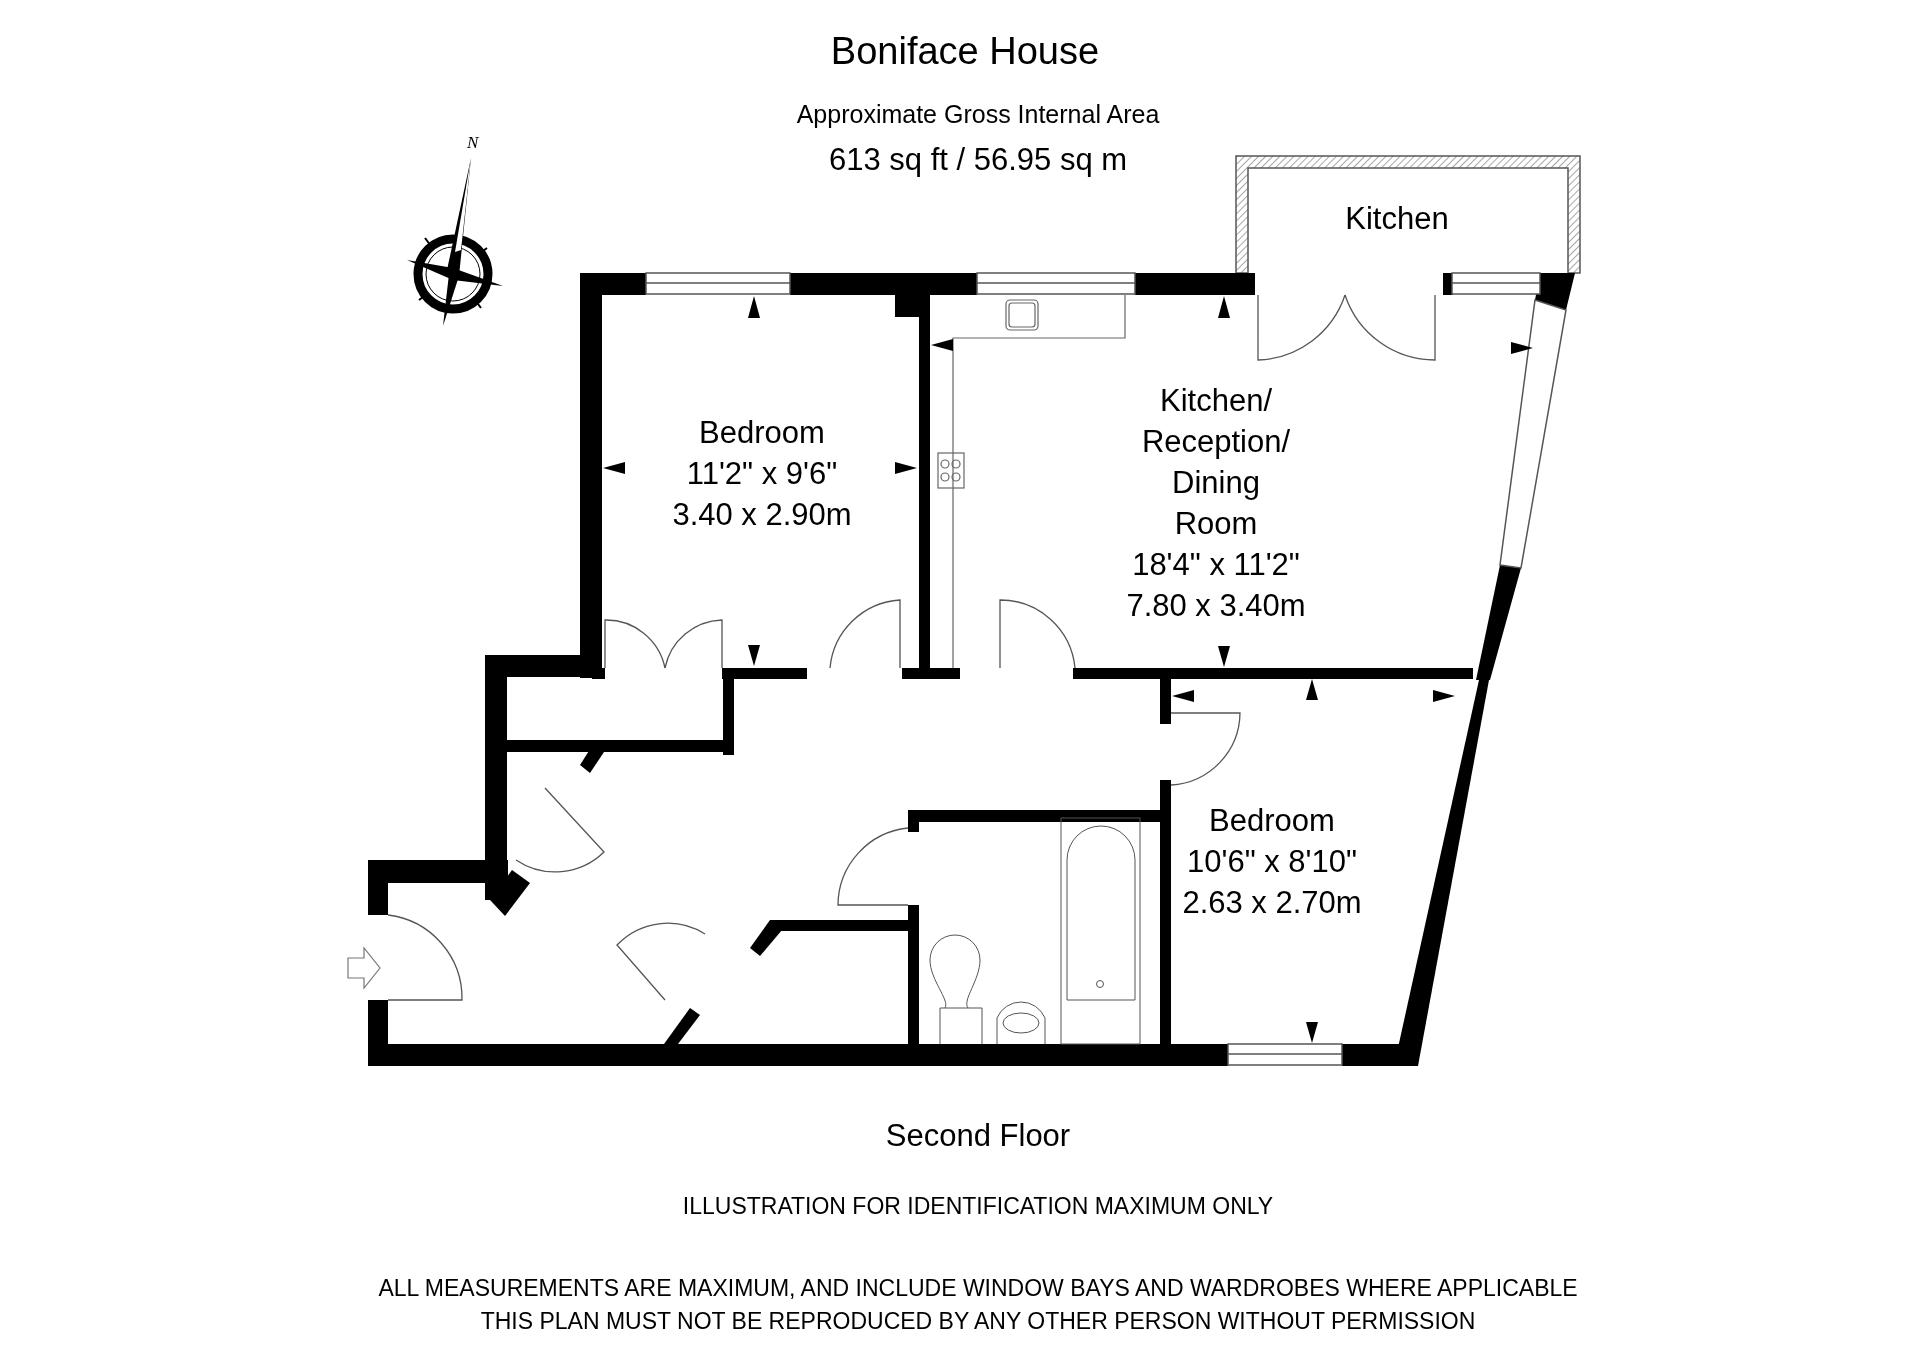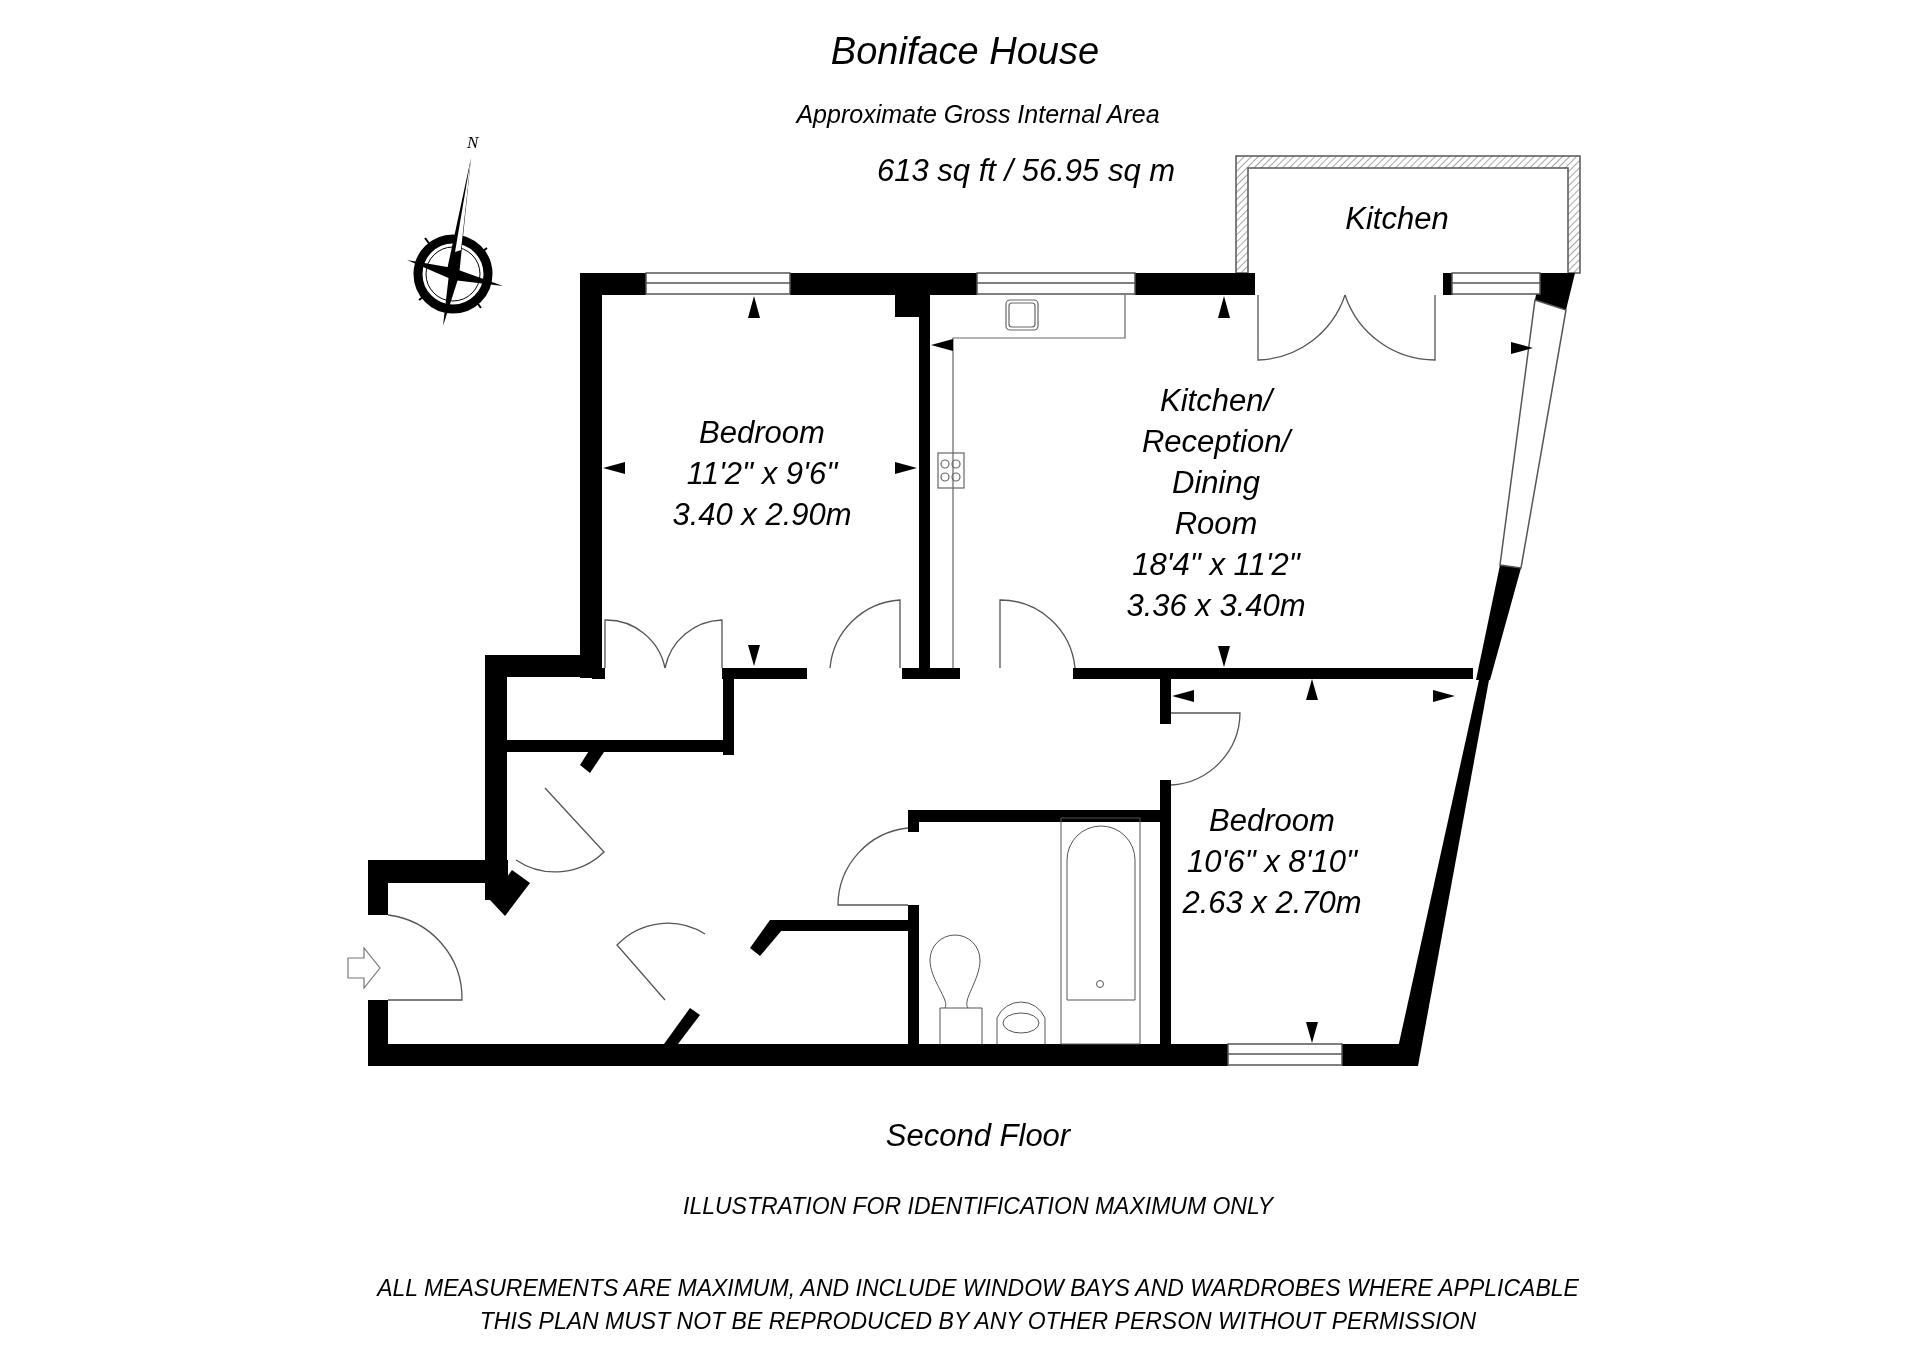--- a/index.html
+++ b/index.html
@@ -1,32 +1,32 @@
 <!DOCTYPE html>
 <html><head>
 <meta charset="utf-8">
 <style>
   html, body { margin:0; padding:0; background:#ffffff; }
   body { width:1920px; height:1357px; position:relative; overflow:hidden; font-family:"Liberation Sans", sans-serif; color:#000; }
-  .txt { position:absolute; white-space:nowrap; text-align:center; transform:translateX(-50%); line-height:1.15;font-style:italic; }
+  .txt { position:absolute; white-space:nowrap; text-align:center; transform:translateX(-50%); line-height:1.15; }
   .title { font-size:38px; top:30px; }
   .sub { font-size:25px; top:100px;text-align:center; }
   .area { font-size:31px; top:142px; }
   .room { font-size:31px; line-height:41px; }
   .floor { font-size:31px; top:1118px;text-align:center; }
   .note { font-size:23px; }
   svg.plan { position:absolute; left:0; top:0; }
   .compass { position:absolute; left:395px; top:130px; width:125px; height:200px; }
 </style>
 </head>
 <body>
 
 <div class="txt title" style="left:965px;">Boniface House</div>
 <div class="txt sub" style="left:978px;">Approximate Gross Internal Area</div>
-<div class="txt area" style="left:1026px;margin-top:11px;">613 sq ft  /  56.95 sq m</div>
+<div class="txt area" style="left:978px;">613 sq ft  /  56.95 sq m</div>
 
 <div class="compass">
   <svg width="125" height="200" viewBox="0 0 125 200">
     <text x="72" y="18" font-size="17" font-style="italic" font-family="Liberation Serif, serif">N</text>
     <circle cx="58" cy="144" r="35" fill="none" stroke="#000" stroke-width="9"></circle>
     <circle cx="58" cy="144" r="27" fill="none" stroke="#000" stroke-width="1"></circle>
     <polygon points="76,28 64,146 52,140" fill="#000"></polygon>
     <polygon points="76,28 66,120 60,122" fill="#fff"></polygon>
     <polygon points="12,130 58,138 58,150" fill="#000"></polygon>
     <polygon points="108,156 58,150 58,138" fill="#000"></polygon>
@@ -173,21 +173,21 @@
   <div>11'2" x 9'6"</div>
   <div>3.40 x 2.90m</div>
 </div>
 
 <div class="txt room" style="left:1216px; top:380px;">
   <div>Kitchen/</div>
   <div>Reception/</div>
   <div>Dining</div>
   <div>Room</div>
   <div>18'4" x 11'2"</div>
-  <div>3.36 x 3.40m</div>
+  <div>7.80 x 3.40m</div>
 </div>
 
 <div class="txt room" style="left:1272px; top:800px;">
   <div>Bedroom</div>
   <div>10'6" x 8'10"</div>
   <div>2.63 x 2.70m</div>
 </div>
 
 <div class="txt room" style="left:1397px; top:198px;">Kitchen</div>
 

